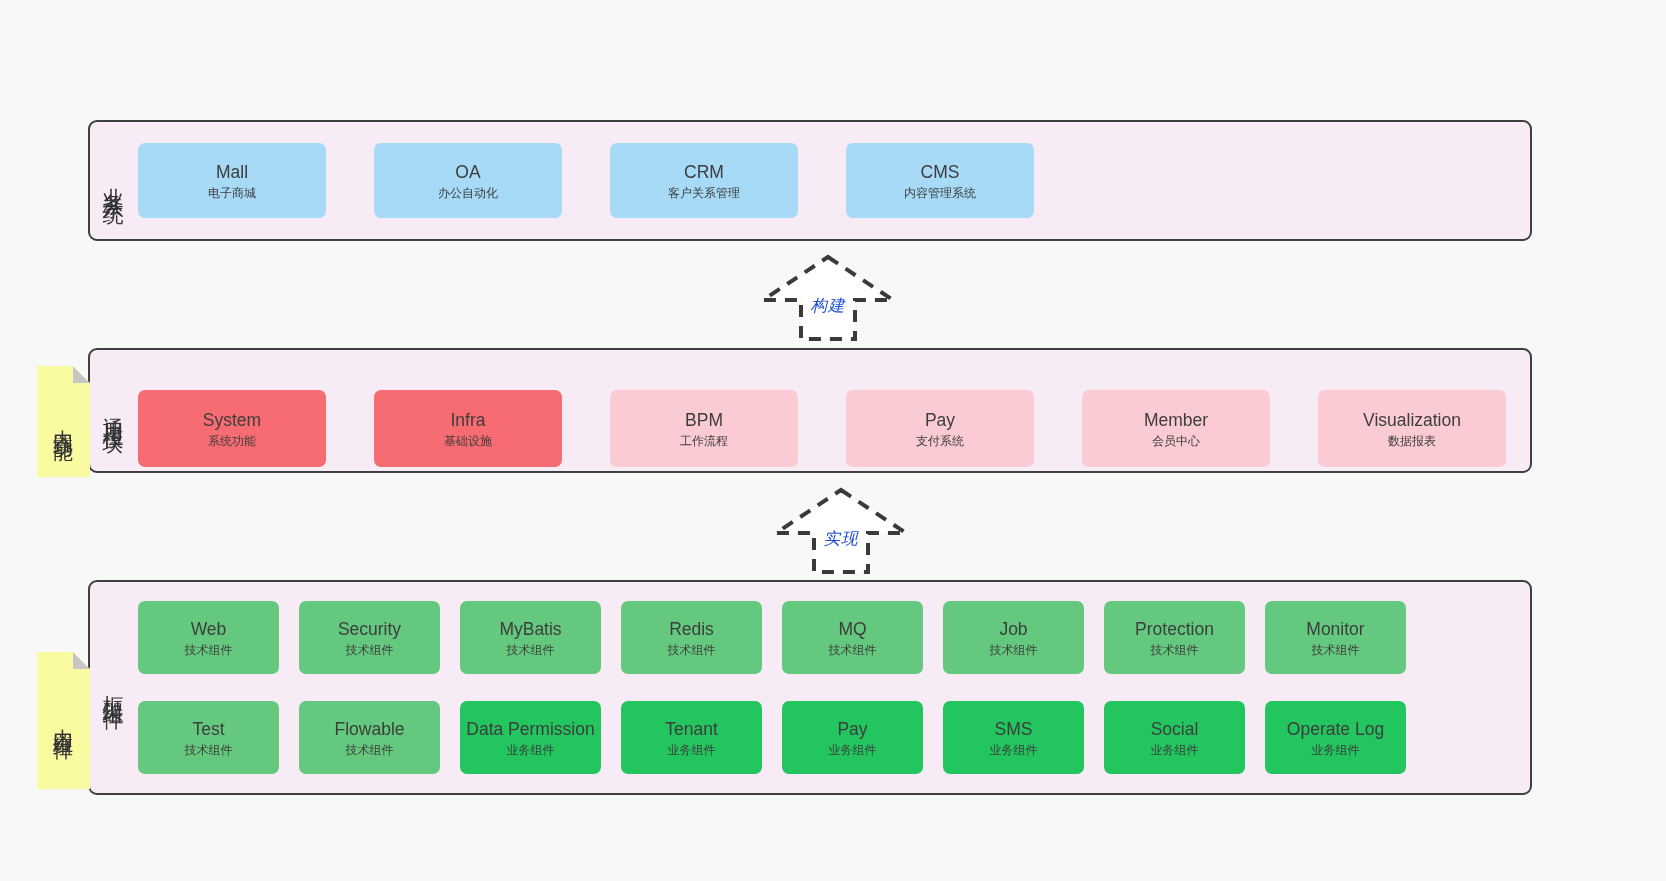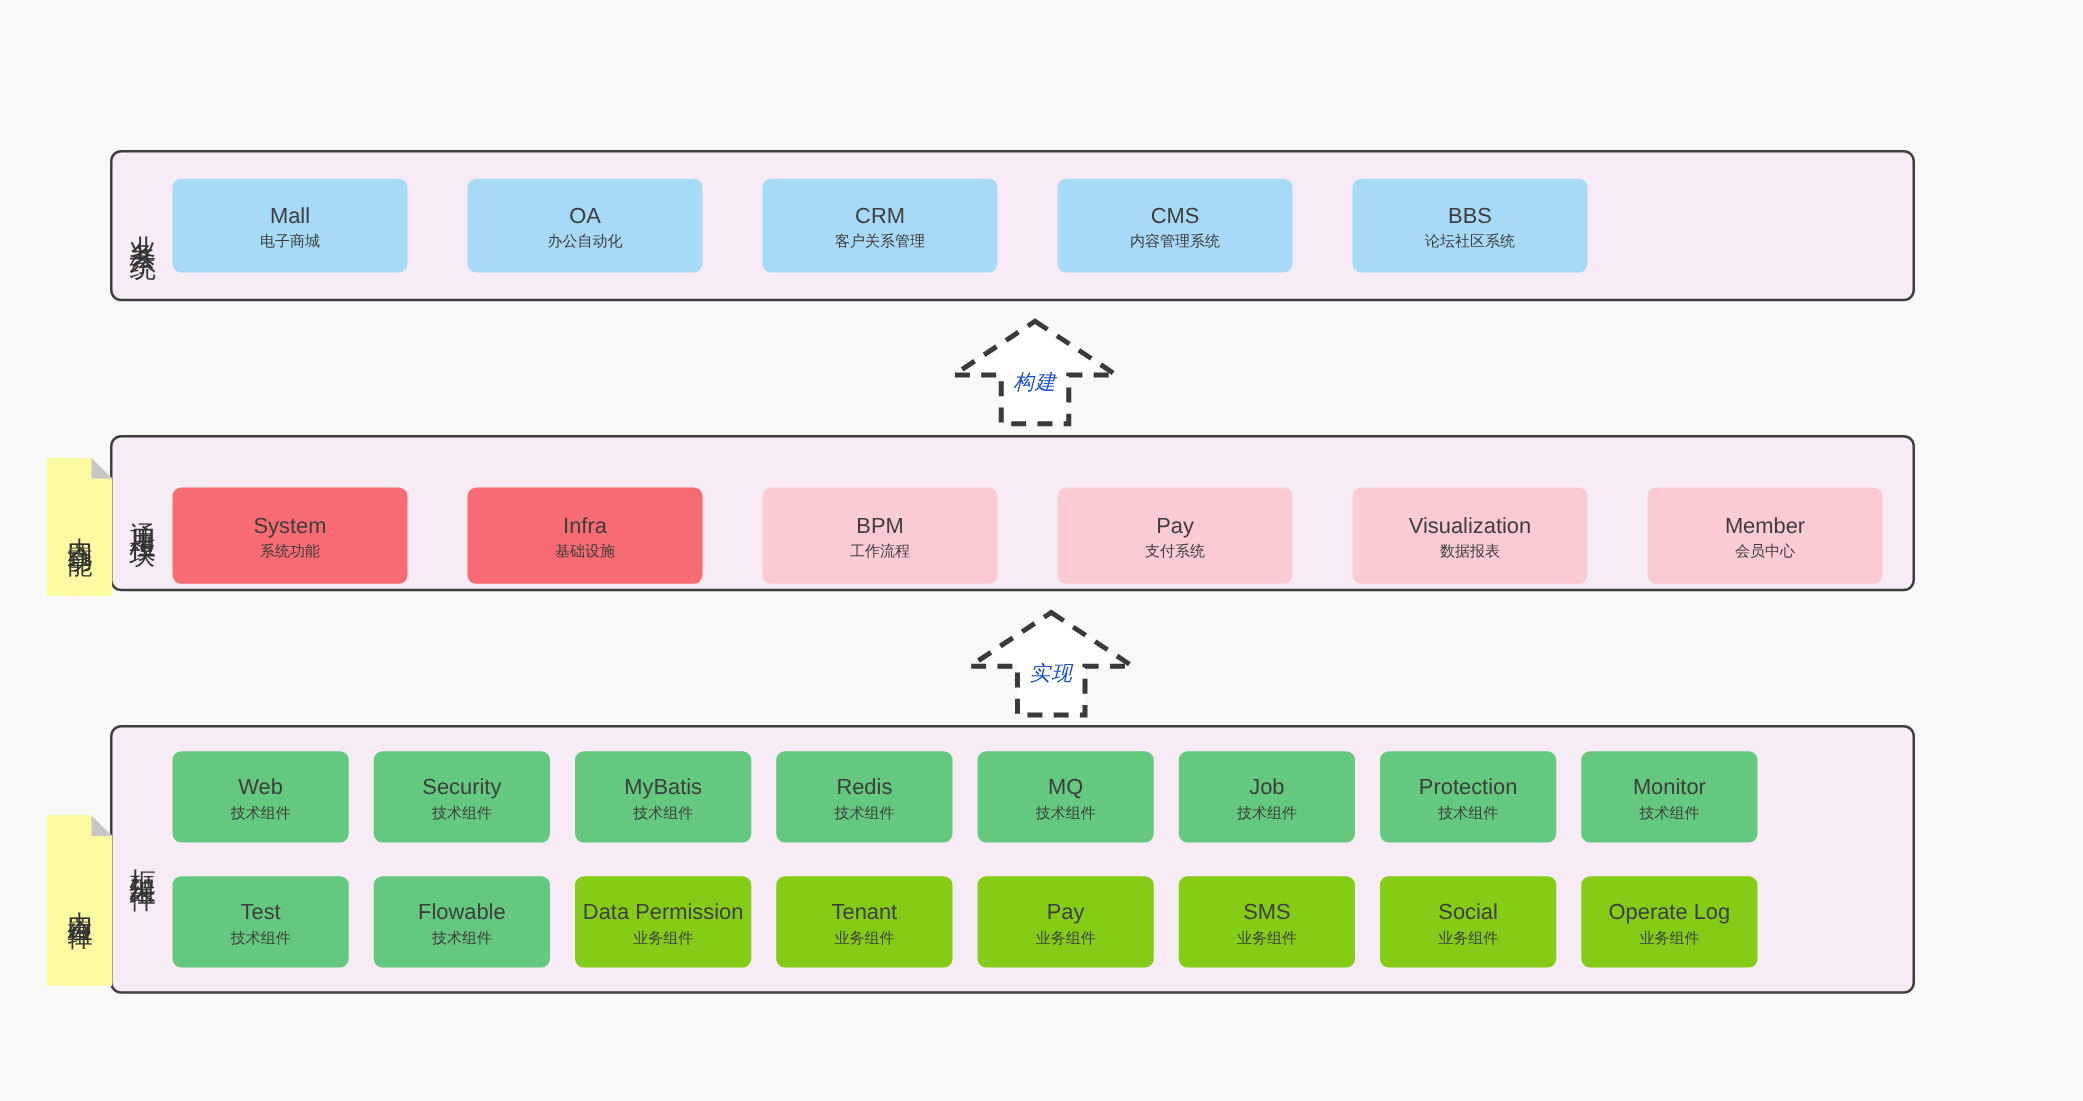--- a/index.html
+++ b/index.html
@@ -24,21 +24,21 @@
        text-align:center;border-radius:7px;box-sizing:border-box;padding:0 6px;}
   .box-lg{width:188px;height:75px;}
   #panel-modules .box-lg{height:77px;margin-top:36px;}
   .box-sm{width:141px;height:73px;}
   .box-name{font-size:17.5px;line-height:1.42;}
   .box-desc{font-size:12px;line-height:1.35;}
   .v-blue{background:#a6daf6;}
   .v-red{background:#f76b72;}
   .v-pink{background:#fbcbd4;text-align:right;}
   .v-green{background:#64c97f;}
-  .v-green-light{background:#84cc16;}
+  .v-green-light{background:#22c55e;}
 
   
   .arrow{position:absolute;width:136px;height:88px;z-index:2;}
   .arrow svg{display:block;}
   .arrow-label{position:absolute;left:0;right:0;top:41px;text-align:center;
                font-size:16.5px;color:#1d4ed8;letter-spacing:1px;font-style:italic;}
 
   
   .sticky{position:absolute;width:53px;background:#fafaa0;z-index:3;
           clip-path:polygon(0 0,calc(100% - 17px) 0,100% 17px,100% 100%,0 100%);
@@ -67,24 +67,20 @@
         <div class="box-desc">办公自动化</div>
       </div>
       <div class="box box-lg v-blue">
         <div class="box-name">CRM</div>
         <div class="box-desc">客户关系管理</div>
       </div>
       <div class="box box-lg v-blue">
         <div class="box-name">CMS</div>
         <div class="box-desc">内容管理系统</div>
       </div>
-      <div class="box box-lg v-blue">
-        <div class="box-name">BBS</div>
-        <div class="box-desc">论坛社区系统</div>
-      </div>
     </div>
   </div>
 
   <div class="arrow" id="arrow-build" style="left:760px;top:254px;">
     <svg width="136" height="88" viewBox="0 0 136 88">
       <path d="M68 3 L133 46 L95 46 L95 85 L41 85 L41 46 L3 46 Z" fill="#ffffff" stroke="#3a3a3a" stroke-width="4" stroke-dasharray="12 9" stroke-linejoin="miter"></path>
     </svg>
     <div class="arrow-label">构建</div>
   </div>
 
@@ -101,26 +97,26 @@
       </div>
       <div class="box box-lg v-pink">
         <div class="box-name">BPM</div>
         <div class="box-desc">工作流程</div>
       </div>
       <div class="box box-lg v-pink">
         <div class="box-name">Pay</div>
         <div class="box-desc">支付系统</div>
       </div>
       <div class="box box-lg v-pink">
+        <div class="box-name">Member</div>
+        <div class="box-desc">会员中心</div>
+      </div>
+      <div class="box box-lg v-pink">
         <div class="box-name">Visualization</div>
         <div class="box-desc">数据报表</div>
-      </div>
-      <div class="box box-lg v-pink">
-        <div class="box-name">Member</div>
-        <div class="box-desc">会员中心</div>
       </div>
     </div>
   </div>
 
   <div class="arrow" id="arrow-implement" style="left:773px;top:487px;">
     <svg width="136" height="88" viewBox="0 0 136 88">
       <path d="M68 3 L133 46 L95 46 L95 85 L41 85 L41 46 L3 46 Z" fill="#ffffff" stroke="#3a3a3a" stroke-width="4" stroke-dasharray="12 9" stroke-linejoin="miter"></path>
     </svg>
     <div class="arrow-label">实现</div>
   </div>

